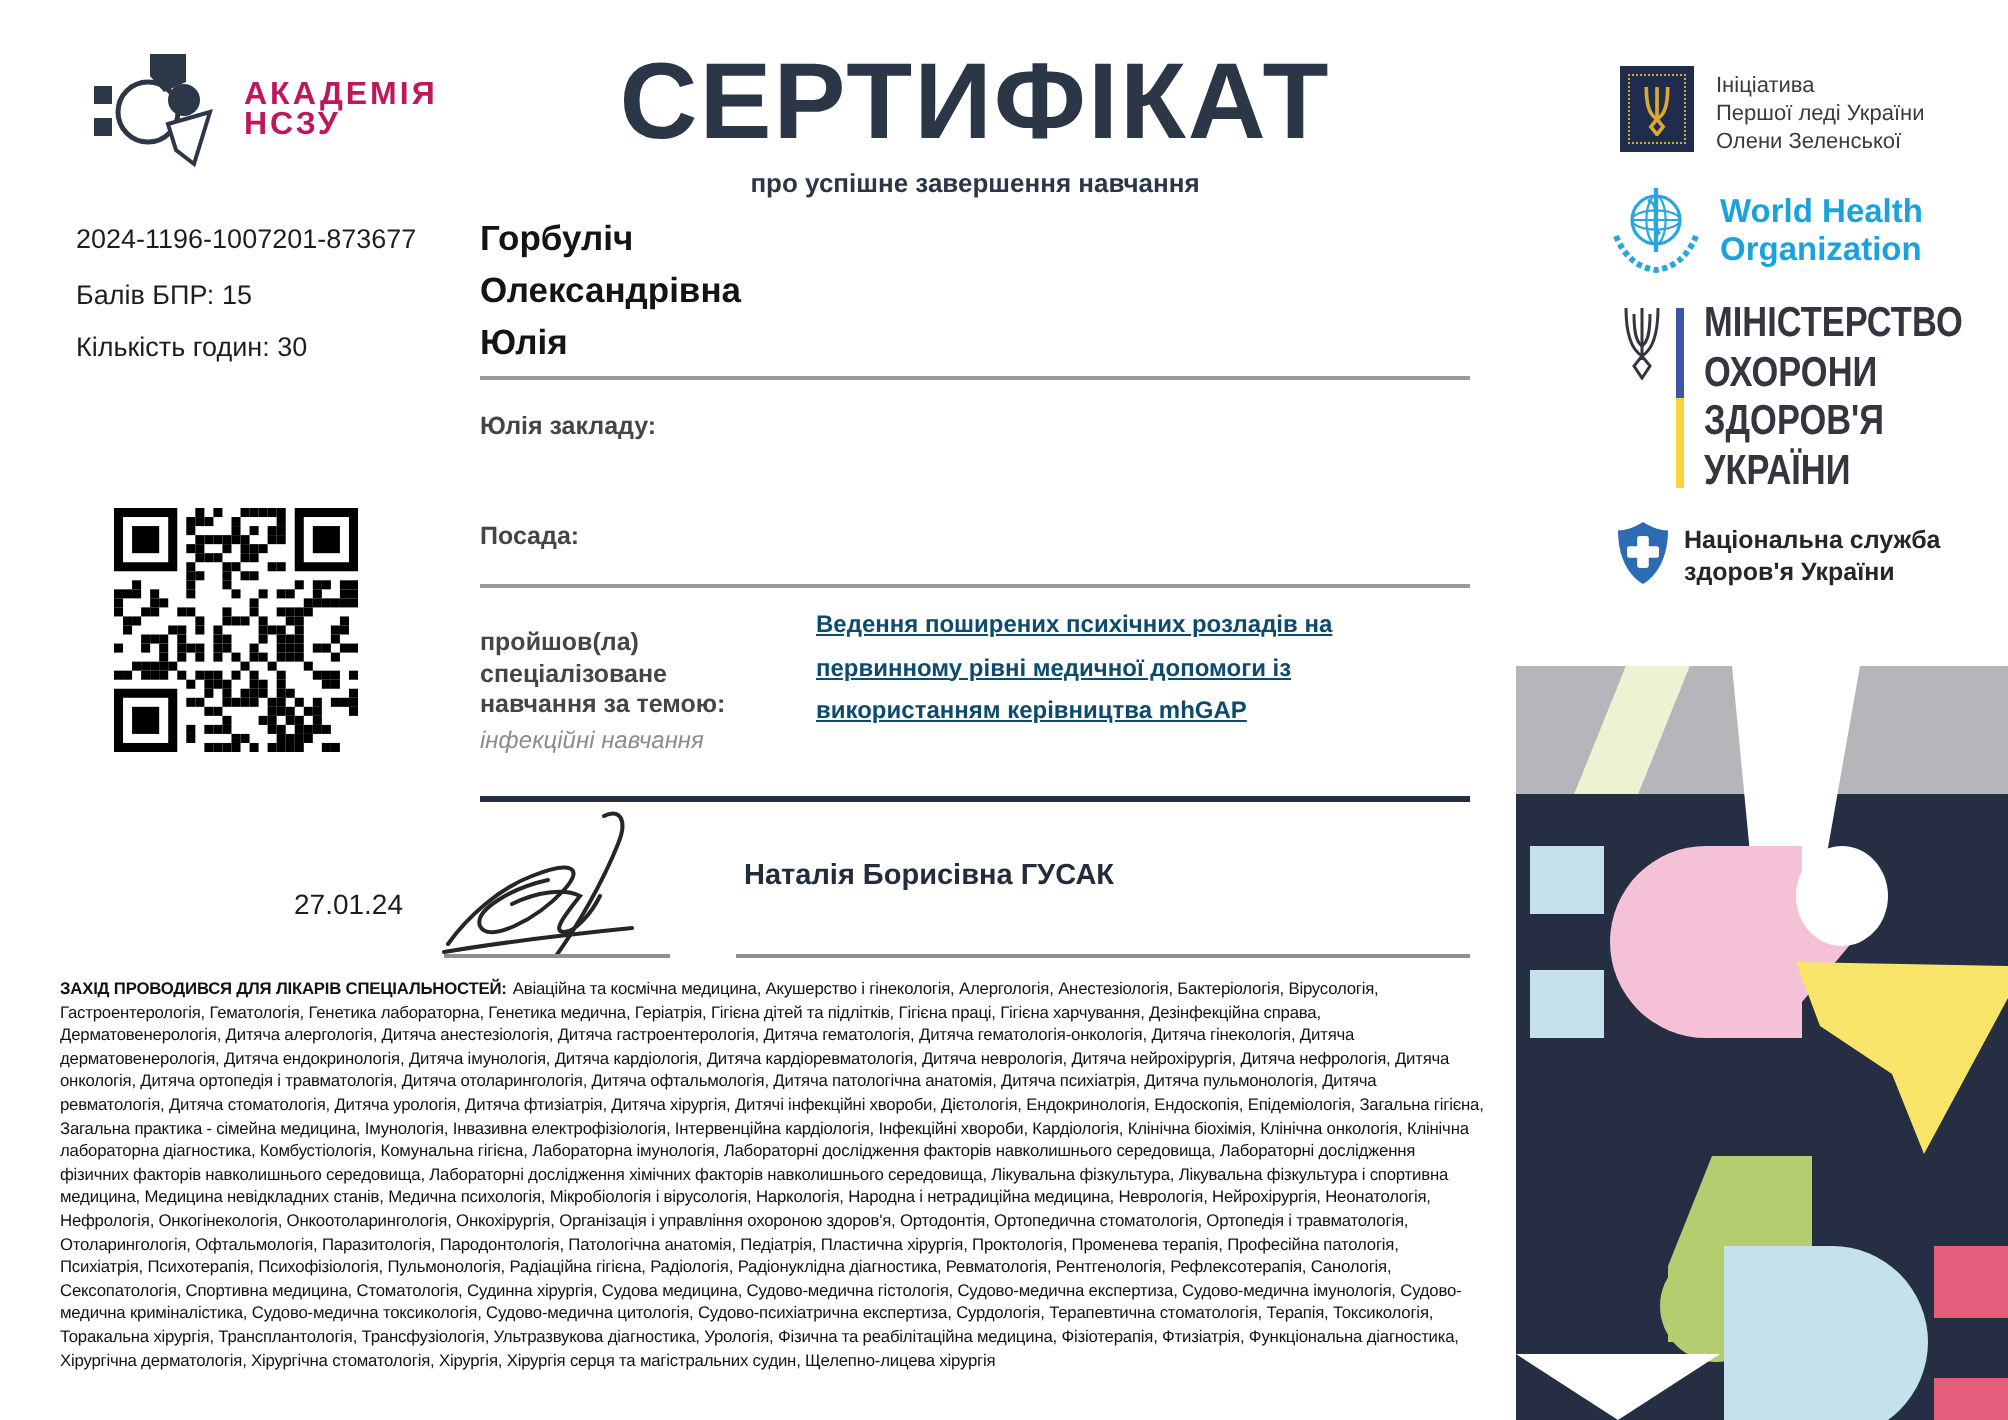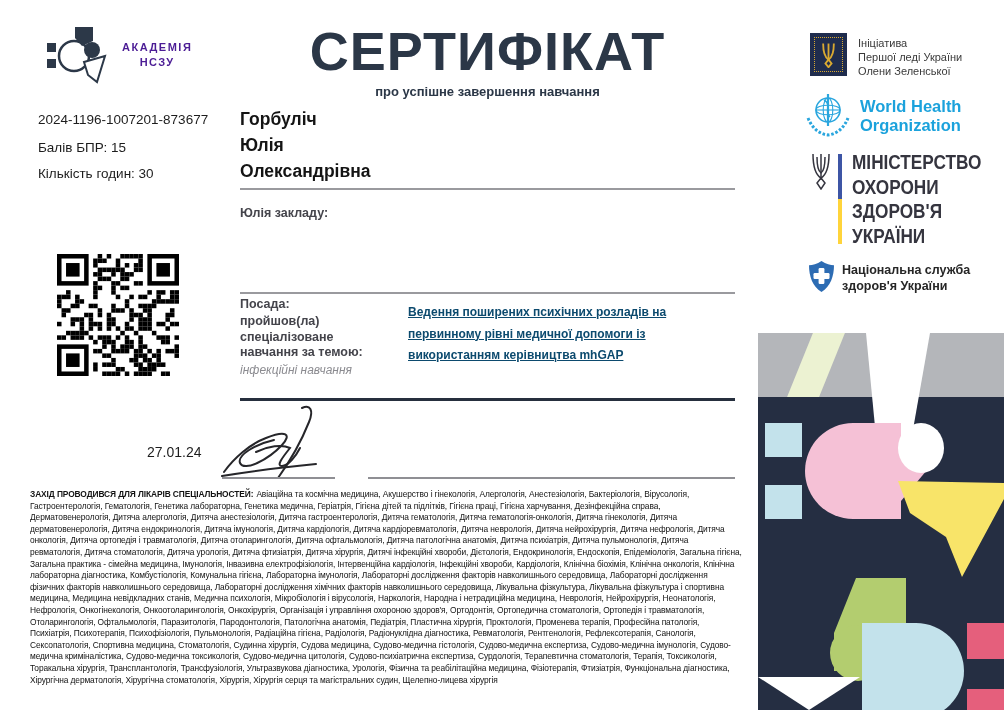--- a/index.html
+++ b/index.html
@@ -2,42 +2,42 @@
 <html><head>
 <meta charset="utf-8">
 <style>
   * { margin:0; padding:0; box-sizing:border-box; }
   html,body { background:#e9e9e9; }
   body { font-family:"Liberation Sans","DejaVu Sans",sans-serif; }
   .page { position:relative; width:1004px; height:710px; background:#fff; overflow:hidden; margin:0 auto; }
 
   
   .academy { position:absolute; left:46px; top:26px; display:flex; align-items:flex-start; }
-  .academy-text { margin-left:14px; margin-top:14px; font-size:11px; font-weight:bold; color:#4c1d95; letter-spacing:1.5px; line-height:15px;text-align:center; }
+  .academy-text { margin-left:14px; margin-top:14px; font-size:16px; font-weight:bold; color:#be185d; letter-spacing:1.5px; line-height:15px; }
   .meta-line { position:absolute; left:38px; font-size:13.5px; color:#1d1d1d; }
   .meta-number { top:112px; }
   .meta-bpr { top:140px; }
   .meta-hours { top:166px; }
   .qr { position:absolute; left:57px; top:254px; width:122px; height:122px; }
   .date { position:absolute; left:147px; top:444px; font-size:14px; color:#1d1d1d; }
 
   
   .title { position:absolute; left:240px; top:20px; width:495px; text-align:center;
            font-size:54px; font-weight:bold; letter-spacing:1px; color:#2b3747; }
   .subtitle { position:absolute; left:240px; top:84px; width:495px; text-align:center;
               font-size:13px; font-weight:bold; color:#2b3747; }
   .recipient { position:absolute; left:240px; top:106px; width:495px; text-align:left;
                font-size:17.5px; font-weight:bold; color:#141414; line-height:26px; }
   .rule { position:absolute; background:#9a9a9e; }
   .rule-1 { left:240px; top:188px; width:495px; height:2px; }
   .rule-2 { left:240px; top:292px; width:495px; height:2px; }
   .rule-3 { left:240px; top:398px; width:495px; height:3px; background:#262f3e; }
   .field-label { position:absolute; left:240px; font-size:12.5px; font-weight:bold; color:#44444b; }
   .f-institution { top:206px; }
-  .f-position { top:261px;margin-top:36px; }
+  .f-position { top:261px; }
   .completion-labels { position:absolute; left:240px; top:314px; width:160px;
                        font-size:12.5px; font-weight:bold; color:#44444b; line-height:15.5px; }
   .completion-mode { position:absolute; left:240px; top:363px; font-size:12px; font-style:italic; color:#8b8b90; }
   .topic { position:absolute; left:408px; top:302px; width:330px;
            font-size:12px; font-weight:bold; color:#0c4a6e; line-height:21.5px;text-decoration:underline; }
   .signature-svg { position:absolute; left:216px; top:402px; }
   .sig-line { left:222px; top:477px; width:113px; height:2px; background:#8f8f94; }
   .signer-name { position:absolute; left:372px; top:430px; font-size:14.5px; font-weight:bold; color:#222c3a; }
   .signer-title { position:absolute; left:372px; top:450px; font-size:13.5px; color:#333; }
   .rule-4 { left:368px; top:477px; width:367px; height:2px; background:#8f8f94; }
@@ -366,22 +366,22 @@
         <rect x="9.037037037037036" y="99.4074074074074" width="13.555555555555554" height="13.555555555555554" fill="#000"></rect>
       </svg></div>
 
   <div class="date">27.01.24</div>
 
   <div class="title">СЕРТИФІКАТ</div>
   <div class="subtitle">про успішне завершення навчання</div>
 
   <div class="recipient">
     <div>Горбуліч</div>
+    <div>Олександрівна</div>
     <div>Юлія</div>
-    <div>Олександрівна</div>
   </div>
 
   <div class="rule rule-1"></div>
   <div class="field-label f-institution">Юлія закладу:</div>
   <div class="field-label f-position">Посада:</div>
   <div class="rule rule-2"></div>
 
   <div class="completion-labels">
     <div>пройшов(ла)</div>
     <div>спеціалізоване</div>
@@ -396,20 +396,21 @@
     <svg width="125" height="85" viewBox="0 0 125 85">
       <g fill="none" stroke="#26262a" stroke-width="2" stroke-linecap="round">
         <path d="M8 70 C18 56 34 42 50 36 C70 28 76 32 66 43 C52 58 28 70 24 61 C21 53 40 42 58 38"></path>
         <path d="M86 6 C94 2 98 8 93 20 C85 40 72 62 62 76"></path>
         <path d="M40 50 C52 44 66 42 74 46 C66 56 60 64 66 64 C72 64 80 54 84 46"></path>
         <path d="M6 74 C30 70 60 66 100 62"></path>
       </g>
     </svg>
   </span>
   <div class="rule sig-line"></div>
+  <div class="signer-name">Наталія Борисівна ГУСАК</div>
   <div class="rule rule-4"></div>
 
   <div class="fl-square">
     <div class="fl-inner">
       <svg width="17" height="26" viewBox="0 0 22 34">
         <g fill="none" stroke="#d9a931" stroke-width="2.4">
           <path d="M4 2 C4 14 6 20 11 23 C16 20 18 14 18 2"></path>
           <path d="M11 2 L11 24"></path>
           <path d="M11 23 L7 28 L11 33 L15 28 Z"></path>
         </g>

